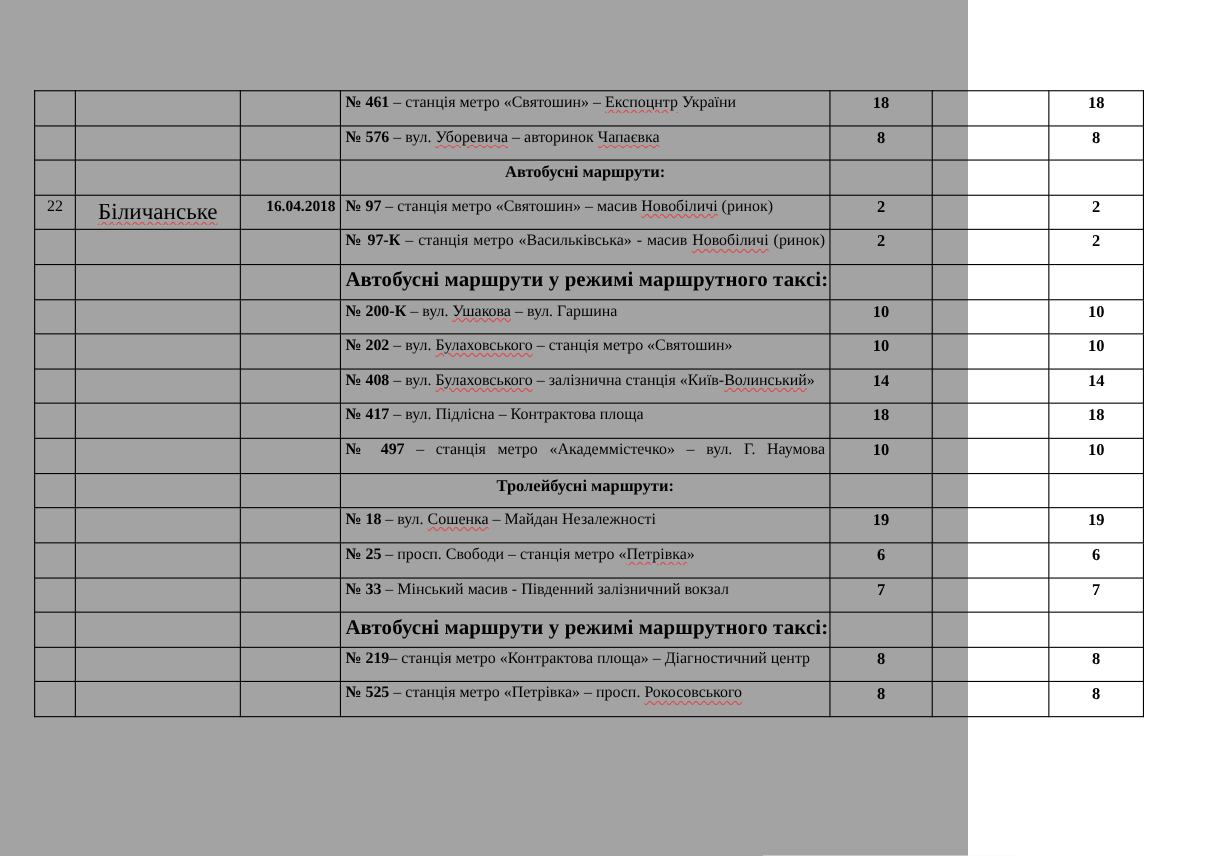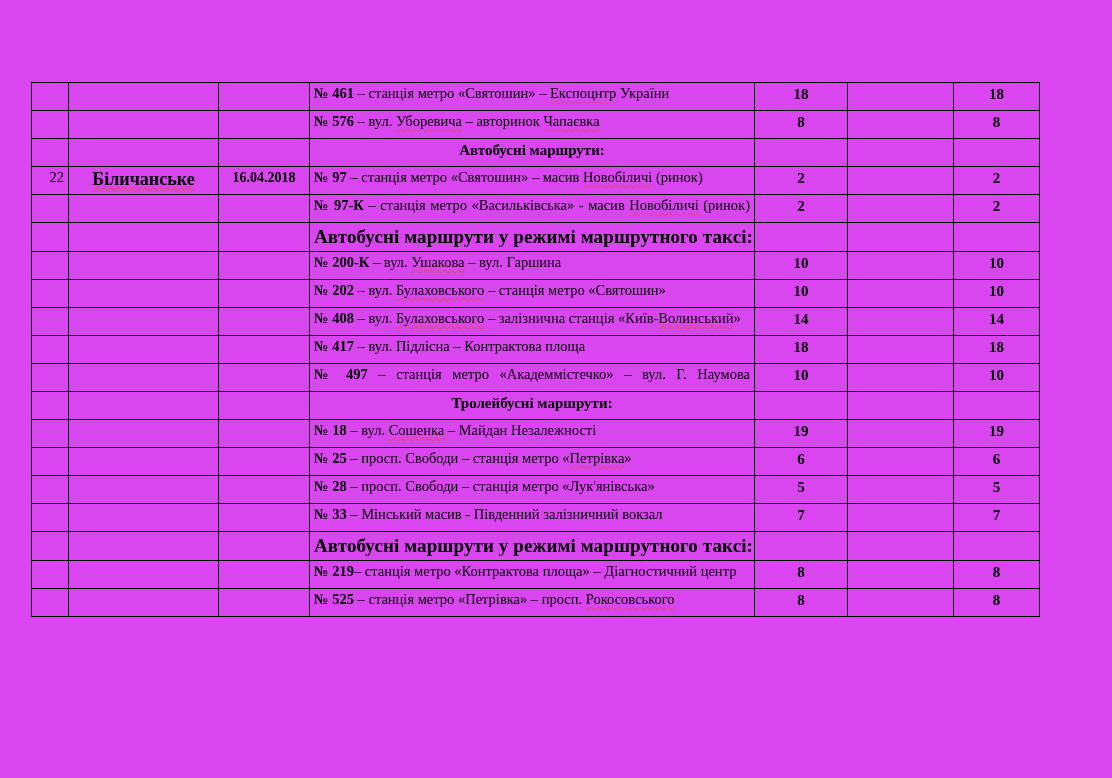--- a/index.html
+++ b/index.html
@@ -10,23 +10,23 @@
   body {
     width: 1112px;
     height: 778px;
     font-family: "Liberation Serif", "DejaVu Serif", serif;
     color: #000000;
     overflow: hidden;
   }
 
   #page {
     position: relative;
-    width: 1112px;
+    width: 880px;
     height: 778px;
-    background: #d946ef;
+    background: #a3a3a3;
   }
 
   table.doc-table {
     position: absolute;
     left: 31px;
     top: 82px;
     width: 1008px;
     border-collapse: collapse;
     table-layout: fixed;
     font-size: 14.5px;
@@ -42,33 +42,33 @@
   
   col.c-num    { width: 37px; }
   col.c-name   { width: 150px; }
   col.c-date   { width: 91px; }
   col.c-route  { width: 445px; }
   col.c-v1     { width: 93px; }
   col.c-v2     { width: 106px; }
   col.c-v3     { width: 86px; }
 
   td.cell-num {
-    text-align: right;
+    text-align: center;
     vertical-align: top;
     font-size: 14.5px;
     padding-top: 3px;
   }
   td.cell-name {
     text-align: center;
-    font-weight: bold;
-    font-size: 18px;
+    font-weight: normal;
+    font-size: 21px;
     padding-top: 3px;
   }
   td.cell-date {
-    text-align: center;
+    text-align: right;
     font-weight: bold;
     font-size: 14px;
     padding-top: 4px;
   }
   td.cell-route {
     text-align: left;
   }
   td.cell-route.justify {
     text-align: justify;
     text-align-last: justify;
@@ -248,29 +248,20 @@
           <td class="cell-date"></td>
           <td class="cell-route"><span class="rt-num">№ 25</span> – просп. Свободи – станція метро «<span class="sp">Петрівка</span>»</td>
           <td class="cell-val">6</td>
           <td class="cell-val">&nbsp;</td>
           <td class="cell-val">6</td>
         </tr>
         <tr class="row-h26">
           <td class="cell-num"></td>
           <td class="cell-name">&nbsp;</td>
           <td class="cell-date"></td>
-          <td class="cell-route"><span class="rt-num">№ 28</span> – просп. Свободи – станція метро «Лук'янівська»</td>
-          <td class="cell-val">5</td>
-          <td class="cell-val">&nbsp;</td>
-          <td class="cell-val">5</td>
-        </tr>
-        <tr class="row-h26">
-          <td class="cell-num"></td>
-          <td class="cell-name">&nbsp;</td>
-          <td class="cell-date"></td>
           <td class="cell-route"><span class="rt-num">№ 33</span> – Мінський масив - Південний залізничний вокзал</td>
           <td class="cell-val">7</td>
           <td class="cell-val">&nbsp;</td>
           <td class="cell-val">7</td>
         </tr>
         <tr class="row-h26">
           <td class="cell-num">&nbsp;</td>
           <td class="cell-name">&nbsp;</td>
           <td class="cell-date">&nbsp;</td>
           <td class="cell-section wide">Автобусні маршрути у режимі маршрутного таксі:</td>

